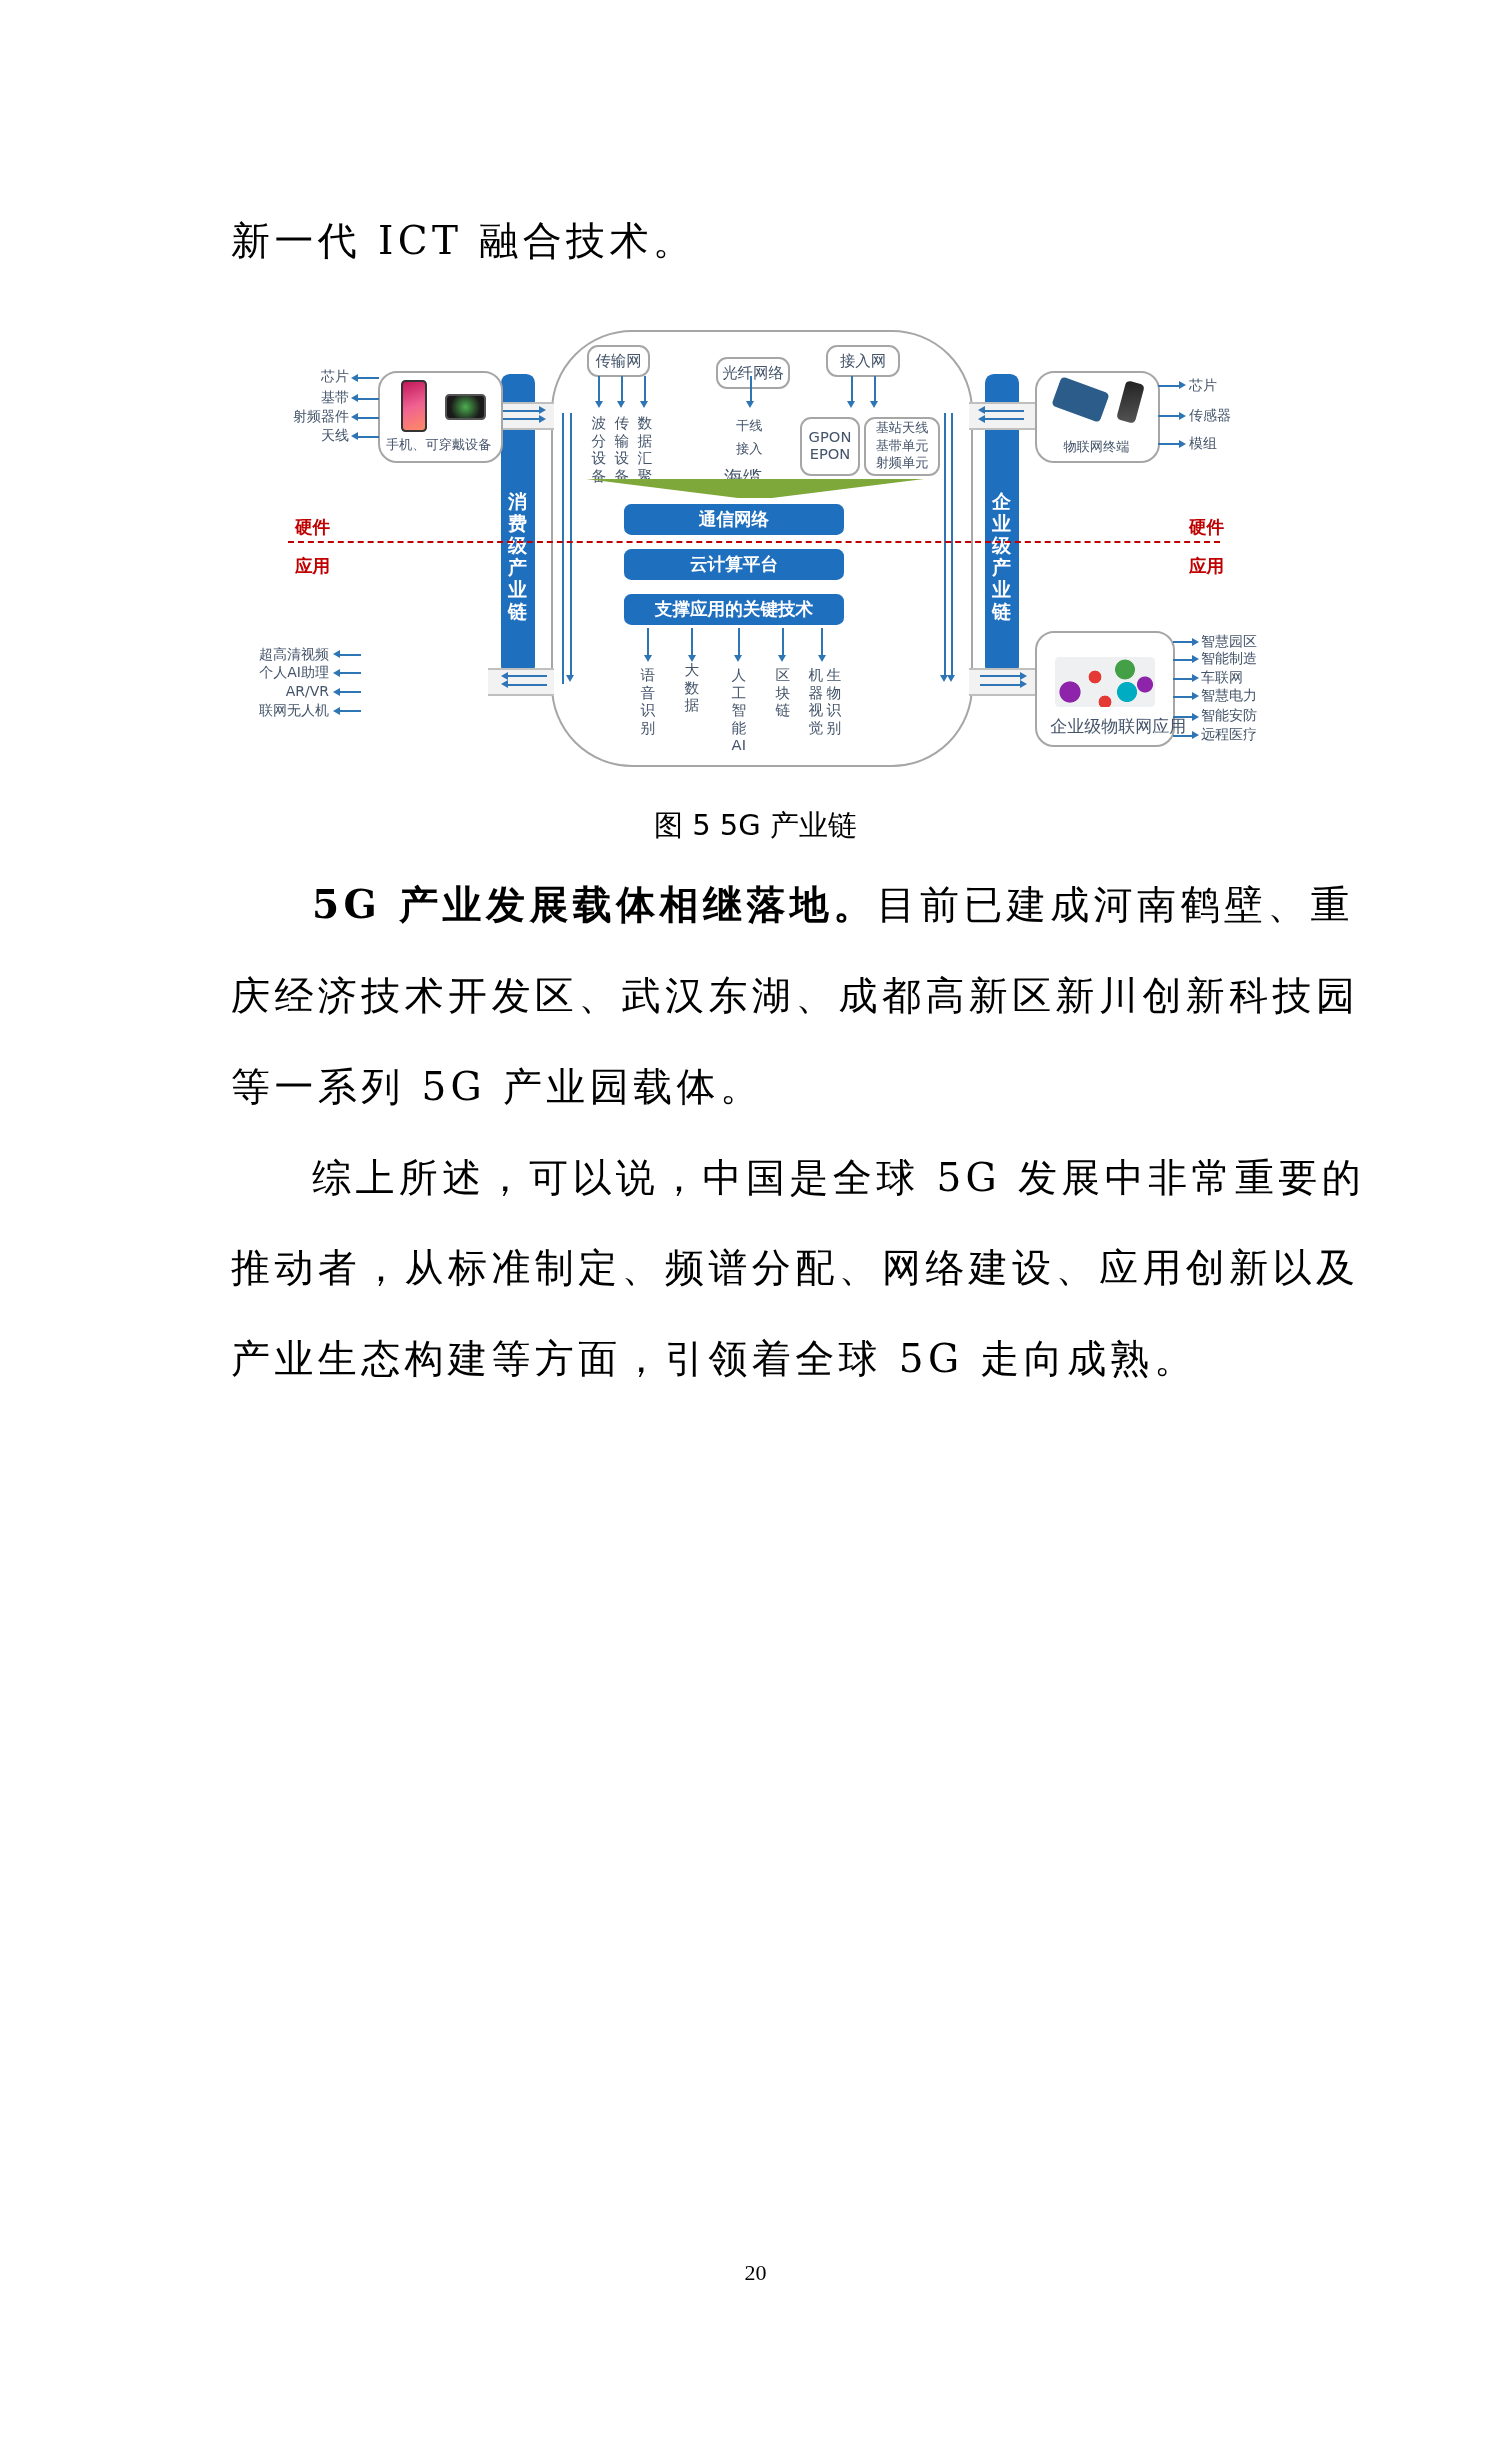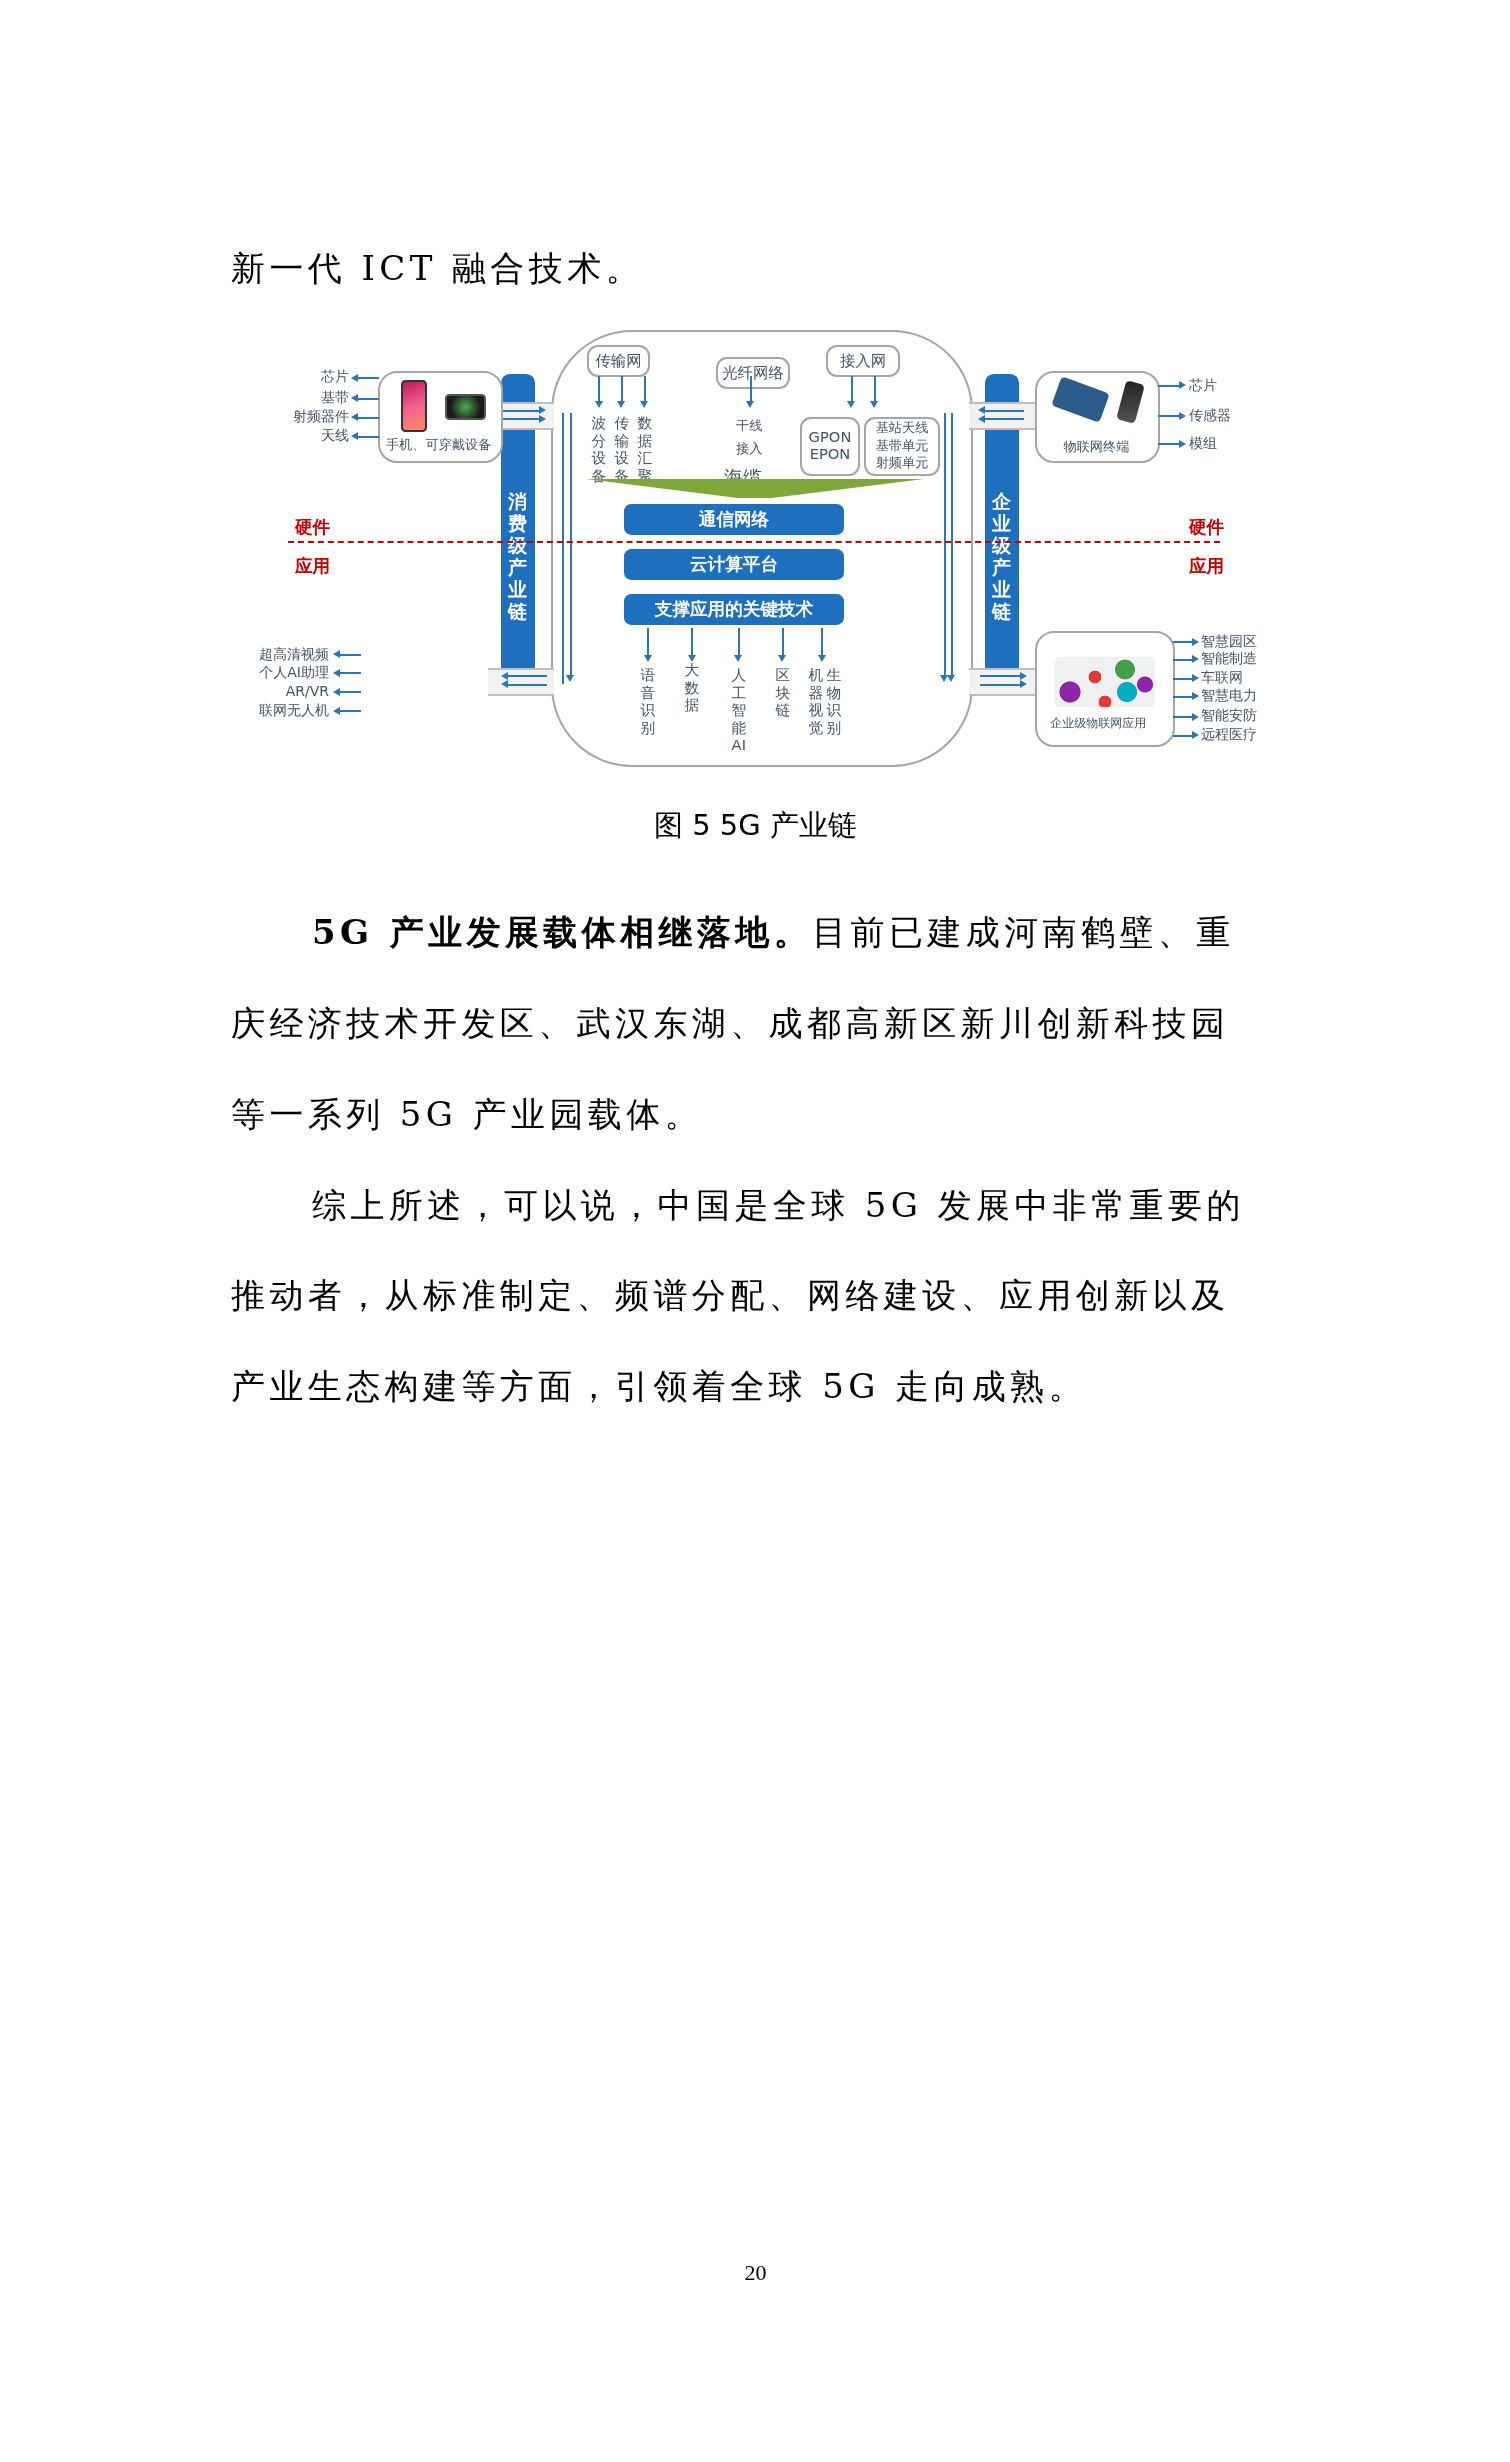--- a/index.html
+++ b/index.html
@@ -1,17 +1,17 @@
 <!DOCTYPE html>
 <html style="font-size:11.7px"><head>
 <meta charset="utf-8">
 <style>
   html,body{margin:0;padding:0;background:#fff;}
   body{width:1511px;height:2462px;position:relative;overflow:hidden;font-family:"DejaVu Serif","Liberation Serif",serif;color:#000;}
-  .para{position:absolute;left:231px;width:1057px;font-size:34px;line-height:43px;letter-spacing:4.4px;white-space:nowrap;margin-top:28px;}
+  .para{position:absolute;left:231px;width:1057px;font-size:39px;line-height:43px;letter-spacing:4.4px;white-space:nowrap;}
   .bold{font-weight:bold;}
   .caption{position:absolute;left:0;width:1511px;text-align:center;top:806px;font-family:"DejaVu Sans","Liberation Sans",sans-serif;font-size:29px;}
   .pagenum{position:absolute;left:0;width:1511px;text-align:center;top:2260px;font-size:22px;font-family:"Liberation Serif",serif;}
   
   .diag{position:absolute;left:235px;top:323px;width:1057px;height:455px;font-family:"DejaVu Sans","Liberation Sans",sans-serif;color:#44546a;}
   .abs{position:absolute;}
   .box{position:absolute;border:2.9px solid #a6a6a6;border-radius:22px;background:#fff;}
   .sbox{position:absolute;border:2.2px solid #a6a6a6;border-radius:11px;background:#fff;text-align:center;font-size:15.4px;}
   .bar{position:absolute;background:#1f6fbf;border-radius:8.8px;}
   .barlabel{position:absolute;color:#fff;font-weight:bold;font-size:19px;line-height:22px;width:29px;text-align:center;}
@@ -132,21 +132,21 @@
   <div class="hline" style="left:923px;top:92px;width:22px;"></div>
     <div class="ah-r" style="left:944px;top:89px;"></div>
   <div class="hline" style="left:923px;top:120px;width:22px;"></div>
     <div class="ah-r" style="left:944px;top:117px;"></div>
   <div class="lbl" style="left:954px;top:54px;">芯片</div>
   <div class="lbl" style="left:954px;top:84px;">传感器</div>
   <div class="lbl" style="left:954px;top:112px;">模组</div>
 
   <div class="box" style="left:800px;top:308px;width:136px;height:112px;border-radius:19px;">
     <div class="img" style="left:17.6px;top:23.5px;width:100px;height:50px;background:radial-gradient(circle at 15% 70%,#8e24aa 11%,transparent 12%),radial-gradient(circle at 40% 40%,#e53935 9%,transparent 10%),radial-gradient(circle at 70% 25%,#43a047 12%,transparent 13%),radial-gradient(circle at 72% 70%,#00acc1 12%,transparent 13%),radial-gradient(circle at 90% 55%,#8e24aa 8%,transparent 9%),radial-gradient(circle at 50% 90%,#e53935 9%,transparent 10%),#eef0f2;"></div>
-    <div class="lbl" style="left:13.2px;top:82px;font-size:12px;">企业级物联网应用</div>
+    <div class="lbl" style="left:13.2px;top:82px;font-size:17px;">企业级物联网应用</div>
   </div>
   <div class="hline" style="left:938px;top:318px;width:20.5px;"></div>
     <div class="ah-r" style="left:957px;top:315px;"></div>
   <div class="hline" style="left:938px;top:336px;width:20.5px;"></div>
     <div class="ah-r" style="left:957px;top:332px;"></div>
   <div class="hline" style="left:938px;top:355px;width:20.5px;"></div>
     <div class="ah-r" style="left:957px;top:351px;"></div>
   <div class="hline" style="left:938px;top:373px;width:20.5px;"></div>
     <div class="ah-r" style="left:957px;top:369px;"></div>
   <div class="hline" style="left:938px;top:393px;width:20.5px;"></div>

